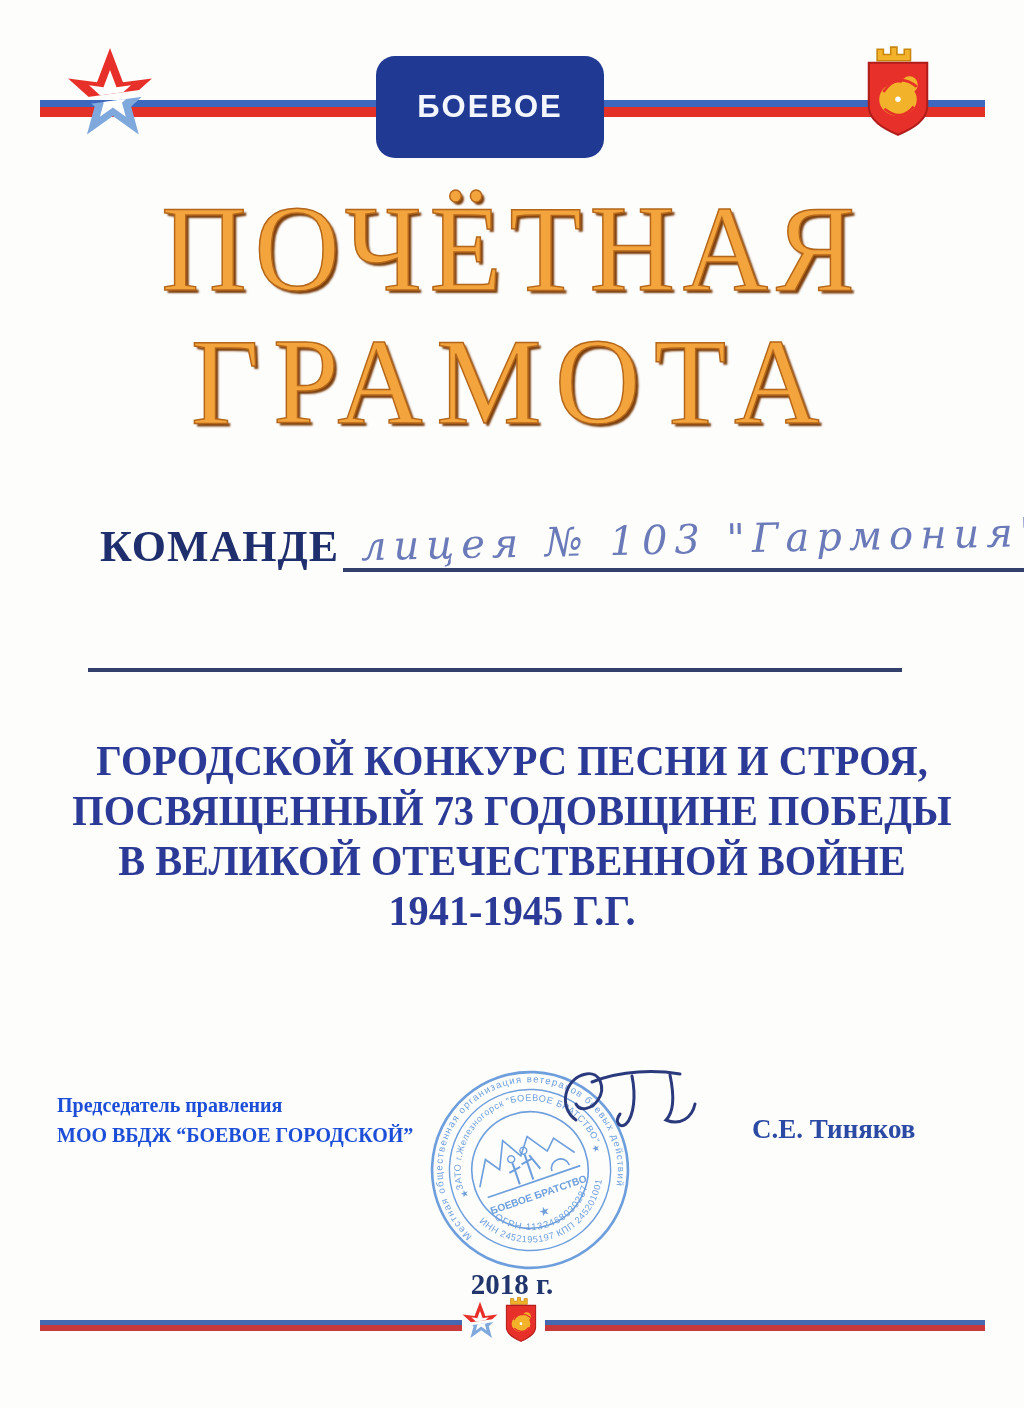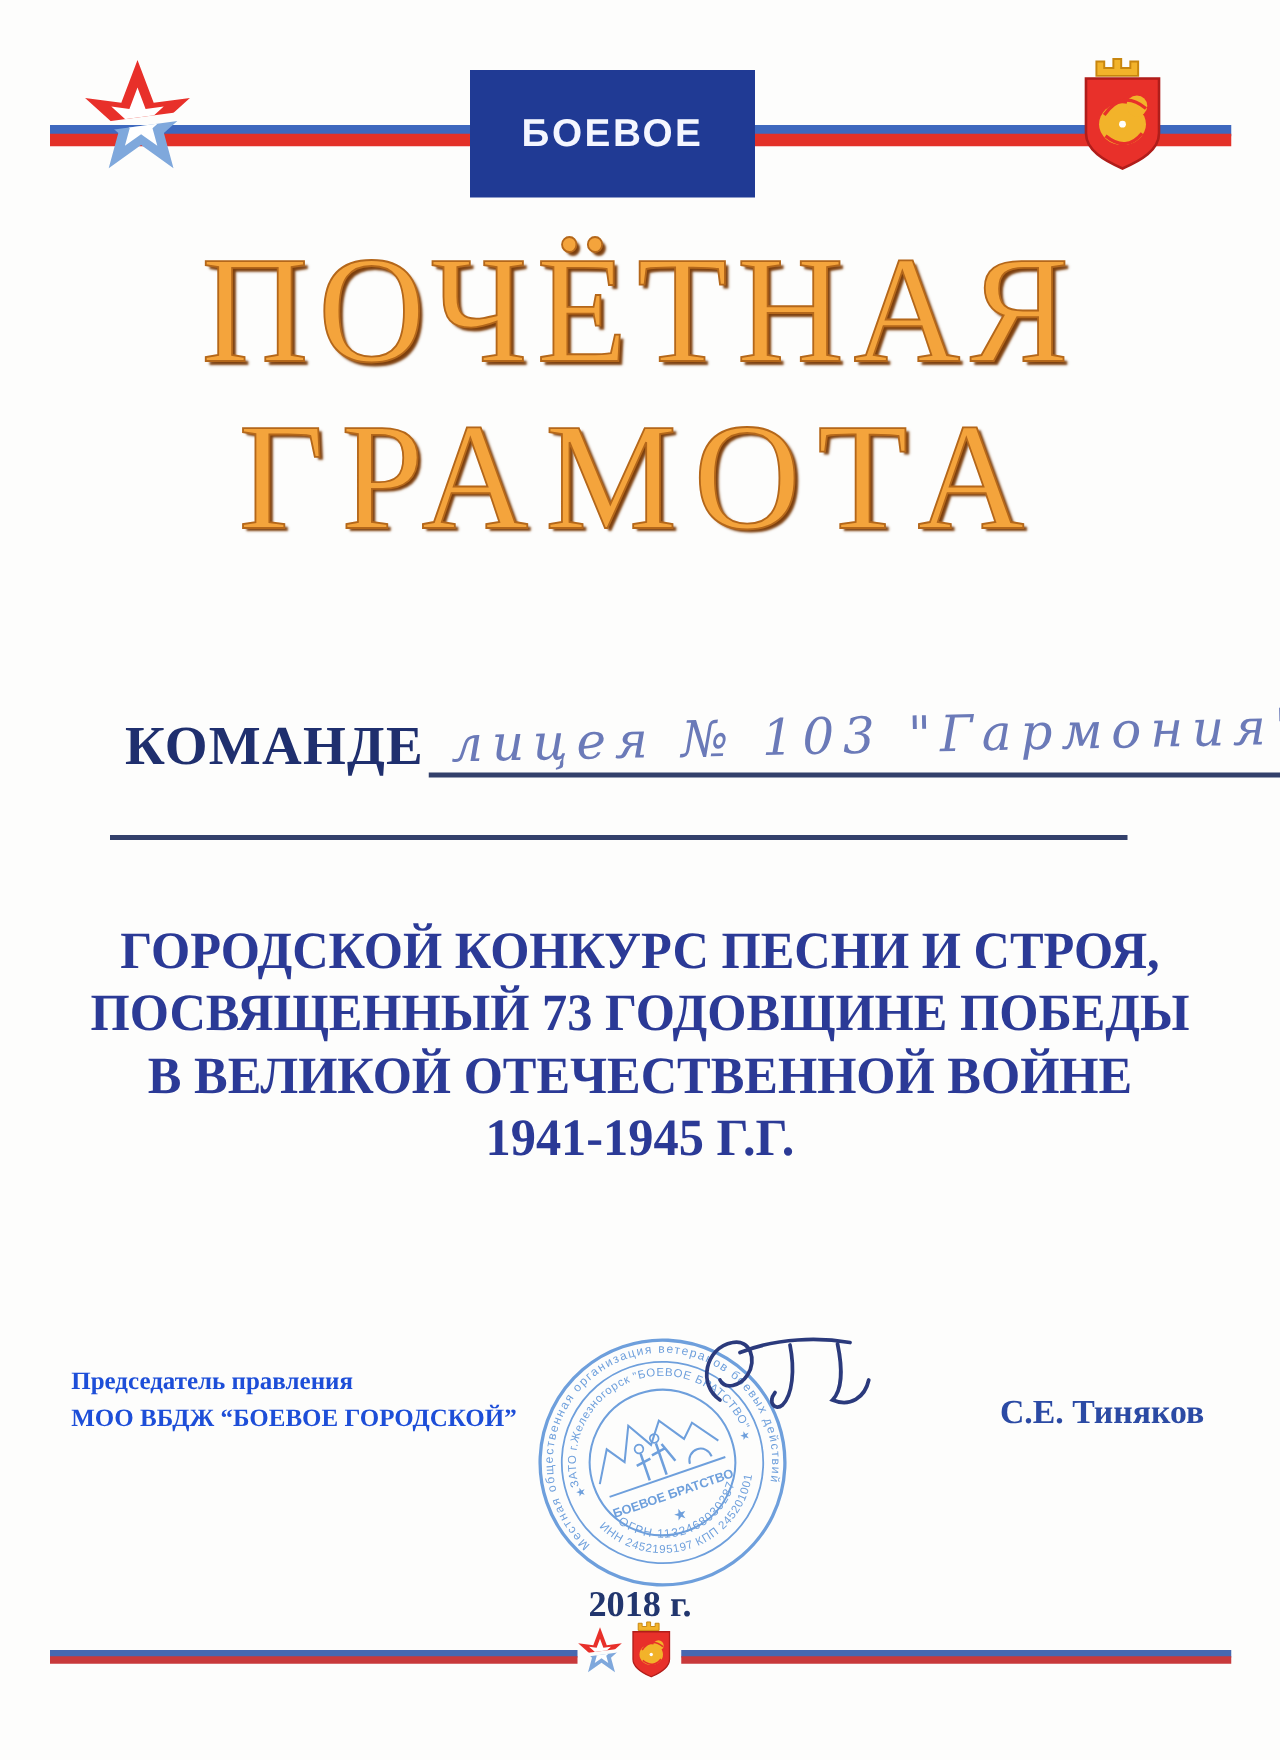--- a/index.html
+++ b/index.html
@@ -10,37 +10,37 @@
   }
   
   .stripe{position:absolute;left:40px;width:945px;top:100px;z-index:1;}
   .stripe .blue{height:9px;background:#3E68BE;}
   .stripe .red{height:10px;background:#E33128;margin-top:-2px;}
   .org-box{
     position:absolute;left:376px;top:56px;width:228px;height:102px;z-index:2;
     background:#203A94;color:#f4f6ff;display:flex;flex-direction:column;
     align-items:center;justify-content:center;
     font-family:"Liberation Sans", sans-serif;font-weight:bold;
-    font-size:31px;line-height:36px;letter-spacing:2px;text-align:center;
+    font-size:31px;line-height:36px;letter-spacing:2px;text-align:center;border-radius:19px;
   }
   .army-star{position:absolute;left:62px;top:44px;z-index:3;}
   .coat-hdr{position:absolute;left:858px;top:44px;z-index:3;}
   
   .title{
     position:absolute;top:185px;left:0;width:100%;text-align:center;z-index:2;
     color:#F4A43C;font-weight:normal;
     letter-spacing:8px;
     -webkit-text-stroke:1.5px #b4671a;
     text-shadow:3px 3px 2px #7d3f0d;
     transform:scaleX(.97);
   }
   .title .t1{font-size:122px;line-height:128px;}
   .title .t2{font-size:122px;line-height:122px;margin-top:8px;letter-spacing:14px;}
   
-  .recipient{position:absolute;left:100px;top:570px;width:824px;display:flex;align-items:center;}
+  .recipient{position:absolute;left:100px;top:520px;width:824px;display:flex;align-items:center;}
   .recipient .label{
     color:#1F2F6E;font-weight:bold;font-size:44px;letter-spacing:1px;white-space:nowrap;
   }
   .recipient .hand-wrap{
     flex:1;margin-left:4px;border-bottom:4px solid #33406B;
     padding:0 4px 2px 18px;text-align:center;
   }
   .handwriting{
     display:inline-block;
     font-family:"DejaVu Serif", serif;font-style:italic;
@@ -54,21 +54,21 @@
     color:#2B3A96;font-weight:bold;font-size:42px;line-height:50px;
     transform:scaleX(.96);
   }
   
   .sign-title{
     position:absolute;left:57px;top:1090px;z-index:2;
     color:#1d4ed8;font-weight:bold;font-size:20px;line-height:30px;
   }
   .sign-name{
     position:absolute;left:752px;top:1114px;z-index:2;
-    color:#2B4AA4;font-weight:bold;font-size:27px;margin-left:48px;
+    color:#2B4AA4;font-weight:bold;font-size:27px;
   }
   .stamp{
     position:absolute;left:428px;top:1068px;width:204px;height:204px;z-index:1;
     transform:rotate(-19deg);opacity:.88;
   }
   .sig-svg{position:absolute;left:548px;top:1062px;z-index:3;}
   .year{
     position:absolute;left:0;top:1268px;width:100%;text-align:center;z-index:2;
     color:#22366E;font-weight:bold;font-size:29px;
   }

